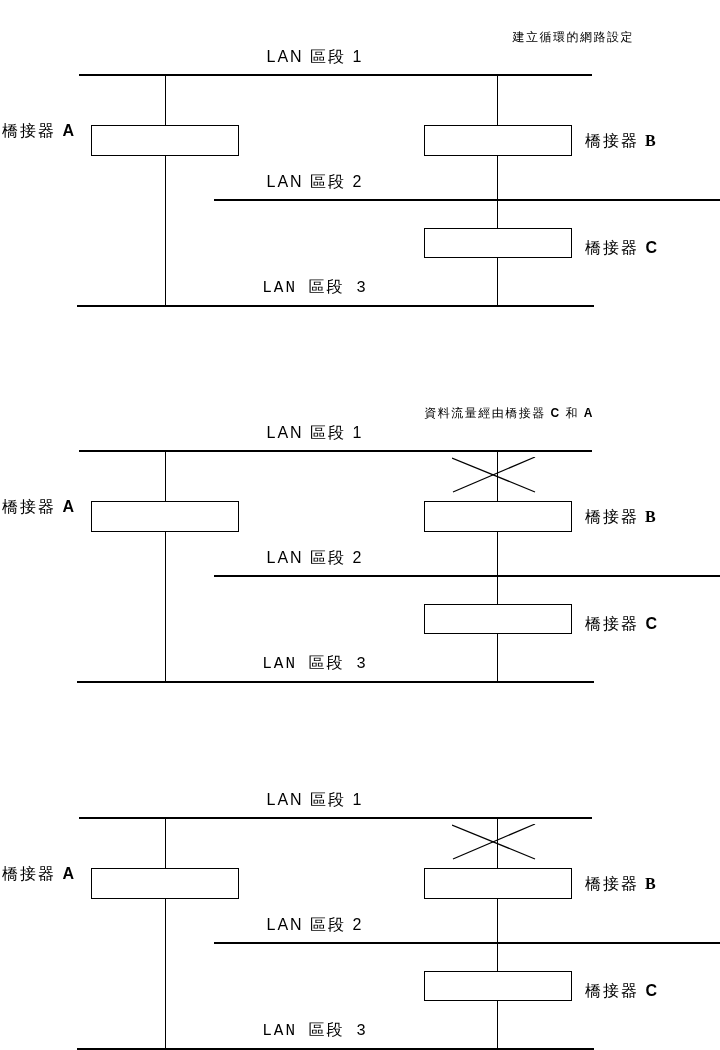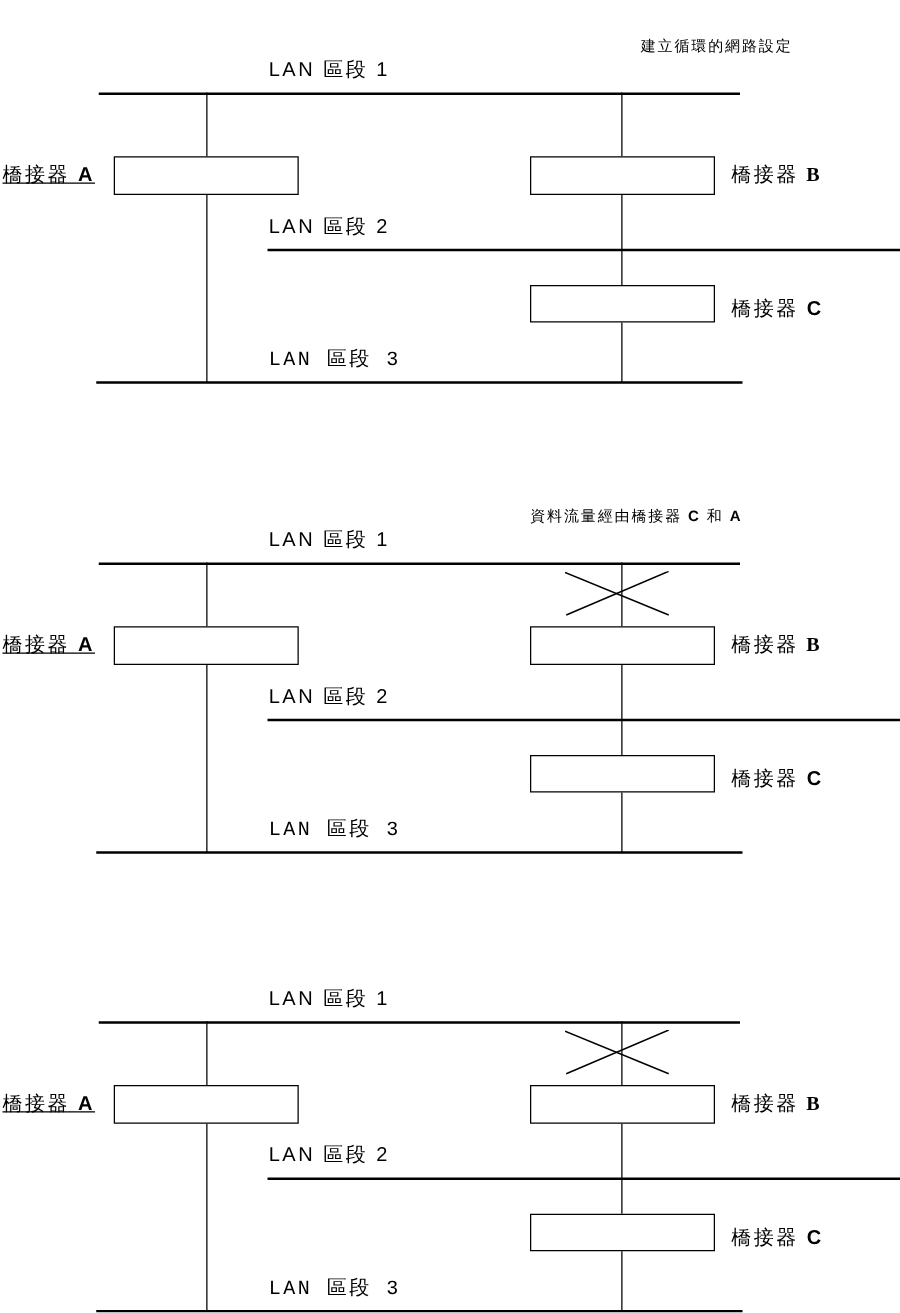--- a/index.html
+++ b/index.html
@@ -25,21 +25,21 @@
     font-size: 12px; letter-spacing: 1.5px; line-height: 20px;
     text-align: right; white-space: nowrap; margin-top: 26px;
   }
   .d1 .title { left: 0; width: 634px; }
   .d2 .title { left: 0; width: 594px; }
   .d3 .title { left: 0; width: 612px; }
 
   .lan-label {
     position: absolute; left: 215px; width: 200px;
     font-size: 16px; letter-spacing: 2px; line-height: 18px;
-    white-space: nowrap;
+    text-align: center; white-space: nowrap;
   }
   .lan1-label { top: -26px; }
   .lan2-label { top: 99px; }
   .lan3-label { top: 205px; font-family: Liberation Mono, monospace; }
 
   .hline { position: absolute; height: 0; border-top: 2px solid #000; }
   .lan1-line { top: 0;     left: 79px;  width: 513px; }
   .lan2-line { top: 125px; left: 214px; width: 506px; }
   .lan3-line { top: 231px; left: 77px;  width: 517px; }
 
@@ -53,21 +53,21 @@
     box-sizing: border-box;
   }
   .box-a { left: 91px;  top: 51px; }
   .box-b { left: 424px; top: 51px; }
   .box-c { left: 424px; top: 154px; height: 30px; }
 
   .bridge-label {
     position: absolute; font-size: 16px; letter-spacing: 2px;
     line-height: 18px; white-space: nowrap;
   }
-  .label-a { left: 2px;   top: 58px; text-decoration: underline; }
+  .label-a { left: 2px;   top: 48px; }
   .label-b { left: 585px; top: 58px; font-family: Liberation Serif, serif; }
   .label-c { left: 585px; top: 165px; }
 
   .x-mark { position: absolute; left: 452px; top: 7px; }
   .x-mark line { stroke: #000; stroke-width: 1.2; }
 
   .bold-seg { font-weight: bold; }
 </style>
 </head>
 <body>

